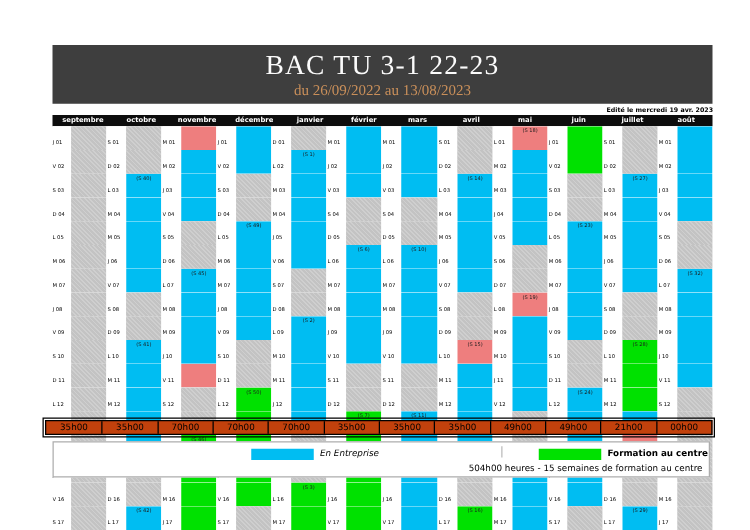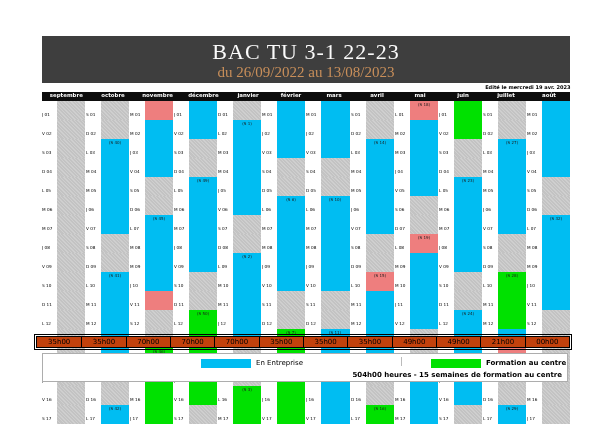--- a/index.html
+++ b/index.html
@@ -5,21 +5,21 @@
   * { box-sizing: border-box; margin: 0; padding: 0; }
   html,body { width:600px; height:424px; background:#fff; overflow:hidden;
               font-family:"DejaVu Sans", sans-serif; }
   .page { position:relative; width:600px; height:424px; background:#fff; }
 
   
   .titlebar { position:absolute; left:42px; top:36px; width:528px; height:47px;
               background:#3e3e3e; text-align:center; }
   .title { font-family:"Liberation Serif", serif; font-size:22px; line-height:26px;
            margin-top:3px; color:#fbfbfb; letter-spacing:1px; }
-  .subtitle { font-family:"Liberation Serif", serif; font-size:15px; line-height:14px;
+  .subtitle { font-family:"Liberation Serif", serif; font-size:12px; line-height:14px;
               color:#c98f5a; }
 
   .edited { position:absolute; top:84px; right:30px; font-size:7px; font-weight:bold;
             transform:scale(.72); transform-origin:100% 50%; white-space:nowrap; color:#000; }
 
   
   .months-header { position:absolute; left:42px; top:92px; width:528px; height:8.5px;
                    background:#0d0d0d; display:grid; grid-template-columns:repeat(12,1fr);
                    column-gap:1px; }
   .month-name { color:#fff; font-size:8px; line-height:8.5px; text-align:center;
@@ -51,25 +51,25 @@
   .total-cell:first-child { border-left:none; }
 
   
   .legend { position:absolute; left:42px; top:353px; width:526px; height:29px;
             border:1px solid #adadad; background:#fff; }
   .swatch { position:absolute; top:5px; width:50px; height:9px; }
   .swatch.blue { left:158px; background:var(--c-e); }
   .swatch.green { left:388px; background:var(--c-f); }
   .leg-label { position:absolute; top:5px; font-size:7px; line-height:9px; color:#000;
                white-space:nowrap; }
-  .leg-label.ent { left:213px; }
+  .leg-label.ent { left:213px;font-style:italic; }
   .leg-label.form { left:443px;font-weight:bold; }
   .leg-divider { position:absolute; left:358px; top:3px; width:1px; height:9px; background:#bbb; }
   .summary { position:absolute; right:5px; top:17px; font-size:7px; color:#000;
-             white-space:nowrap;font-weight:bold; }
+             white-space:nowrap; }
 </style>
 </head>
 <body>
 
 <div class="page">
 
   <div class="titlebar">
     <div class="title">BAC TU 3-1 22-23</div>
     <div class="subtitle">du 26/09/2022 au 13/08/2023</div>
   </div>

